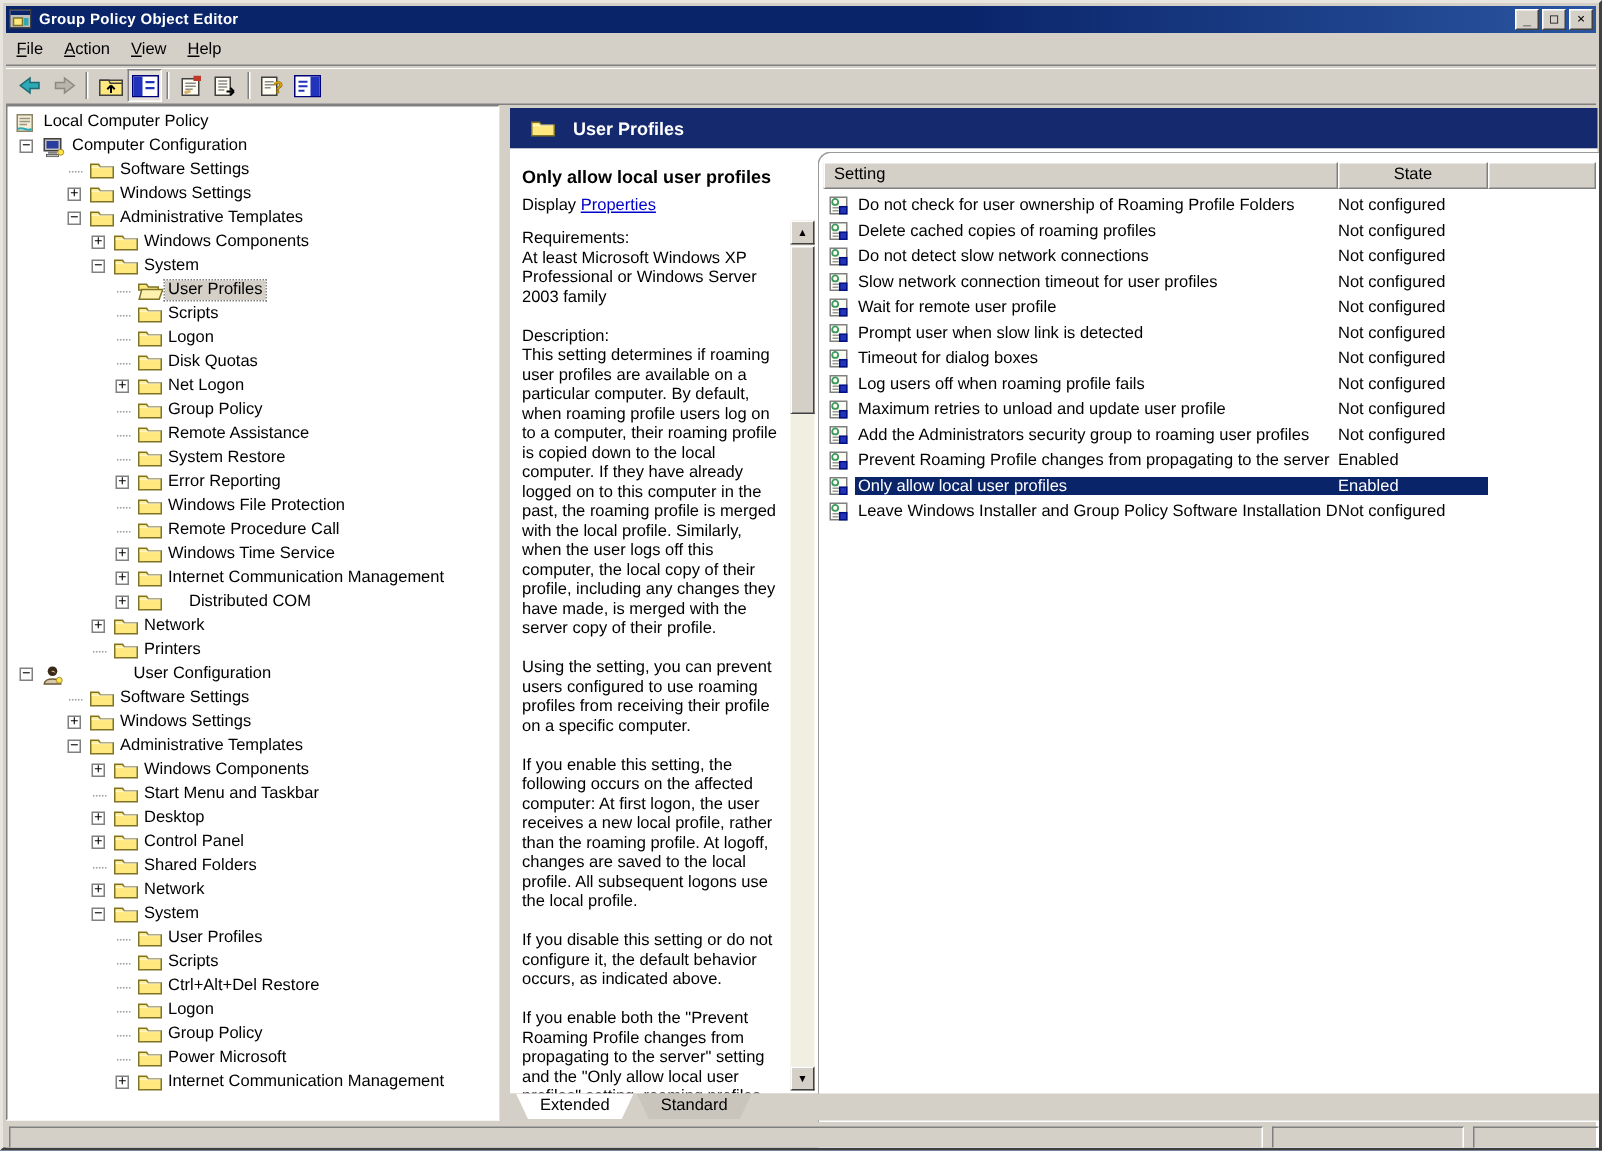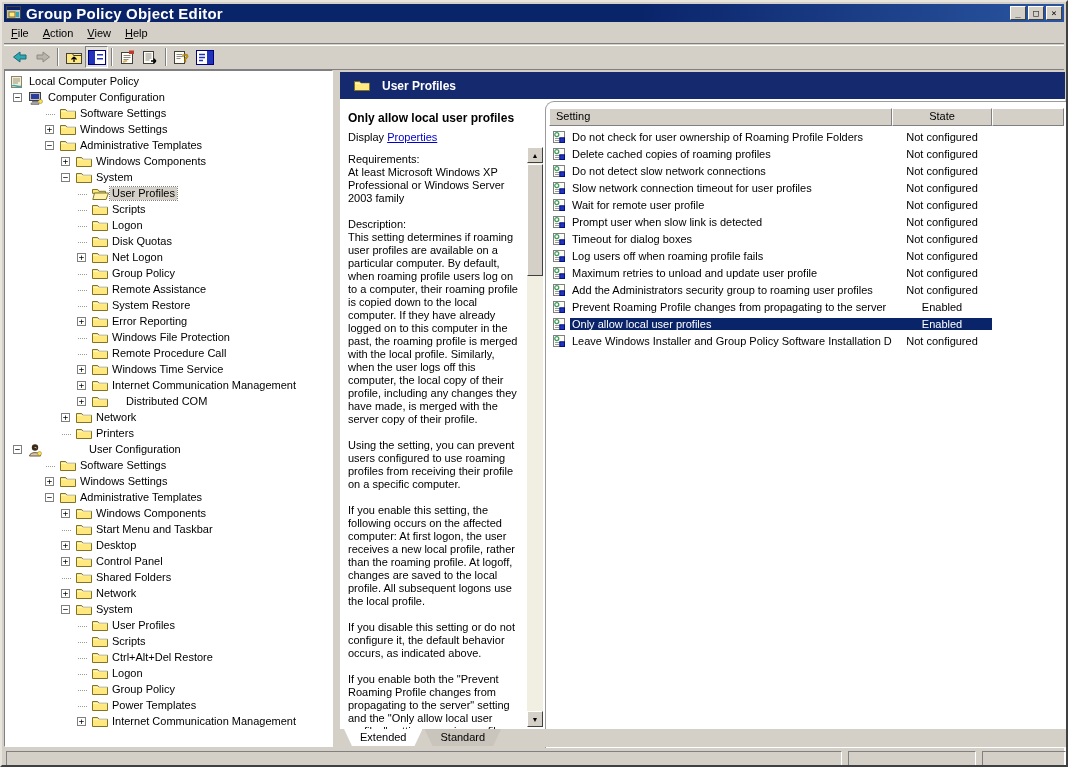--- a/index.html
+++ b/index.html
@@ -11,21 +11,21 @@
     font-family:"Liberation Sans", sans-serif; font-size:11px; color:#000;
     overflow:hidden;
   }
   
   #titlebar {
     position:absolute; left:2px; top:2px; width:1060px; height:18px;
     background:linear-gradient(to right,#0A246A 0%,#0A246A 60%,#2A55A0 100%);
     display:flex; align-items:center; padding:0 2px; color:#fff;
   }
   #titlebar .app-icon { width:16px; height:15px; margin-right:4px; display:flex; align-items:center; }
-  #titlebar .title-text { font-weight:bold; font-size:15px; flex:1 1 auto; letter-spacing:.2px; }
+  #titlebar .title-text { font-weight:bold; font-size:10px; flex:1 1 auto; letter-spacing:.2px; }
   .win-btn {
     width:16px; height:14px; margin-left:2px; background:#D4D0C8;
     border:1px solid; border-color:#fff #404040 #404040 #fff;
     display:flex; align-items:center; justify-content:center;
     font-size:9px; line-height:1; color:#000; font-family:"DejaVu Sans Mono",monospace;
   }
   
   #menubar {
     position:absolute; left:2px; top:20px; width:1060px; height:22px;
     display:flex; align-items:center; border-bottom:1px solid #808080; background:#D4D0C8;
@@ -95,21 +95,21 @@
     background:#D4D0C8; border:1px solid; border-color:#fff #808080 #808080 #fff;
     padding:1px 6px; height:18px;
   }
   .hdr-setting { width:343px; }
   .hdr-state { width:100px; text-align:center; }
   .hdr-filler { width:72px; }
   #list-rows { position:absolute; left:3px; top:26px; width:515px; }
   .list-row { position:relative; height:17px; display:flex; align-items:center; }
   .list-row .row-icon { width:14px; height:14px; margin-left:3px; flex:0 0 14px; }
   .list-row .row-name { margin-left:4px; width:322px; overflow:hidden; white-space:nowrap; padding-left:2px; }
-  .list-row .row-state { width:100px; text-align:center; }
+  .list-row .row-state { width:100px; }
   .list-row.selected .row-name, .list-row.selected .row-state { background:#0A246A; color:#fff; }
   
   #tabs { position:absolute; left:1px; top:659px; width:726px; height:18px; background:#D4D0C8; display:flex; padding-left:4px; }
   .tab {
     height:17px; padding:2px 16px 0 16px; margin-right:2px;
     clip-path:polygon(0 0,100% 0,calc(100% - 8px) 100%,8px 100%);
     background:#c9c5bd; text-align:right;
   }
   .tab.active { background:#fff; }
   
@@ -620,21 +620,21 @@
           <span class="tree-label" style="left: 105px;">Group Policy</span>
         </div>
         <div class="tree-row">
           <div class="tree-stub" style="left: 73px;"></div>
           <span class="tree-icon" style="left: 87px;">
             <svg width="16" height="13">
               <path d="M0.5 2.5h5.2l1.2 1.8h8.6v7.2H0.5z" fill="#FFE97F" stroke="#7F7326"></path>
               <path d="M1 4.6h14" stroke="#fff" opacity="0.6"></path>
             </svg>
           </span>
-          <span class="tree-label" style="left: 105px;">Power Templates</span>
+          <span class="tree-label" style="left: 105px;">Power Microsoft</span>
         </div>
         <div class="tree-row">
           <div class="tree-expander" style="left: 72px;">+</div>
           <span class="tree-icon" style="left: 87px;">
             <svg width="16" height="13">
               <path d="M0.5 2.5h5.2l1.2 1.8h8.6v7.2H0.5z" fill="#FFE97F" stroke="#7F7326"></path>
               <path d="M1 4.6h14" stroke="#fff" opacity="0.6"></path>
             </svg>
           </span>
           <span class="tree-label" style="left: 105px;">Internet Communication Management</span>

